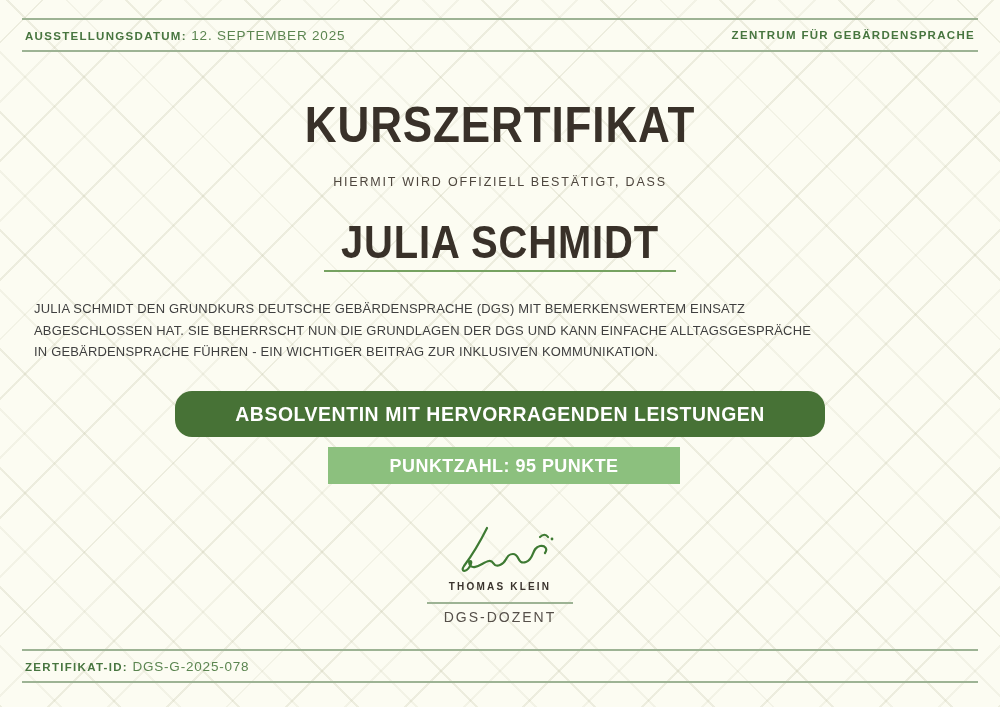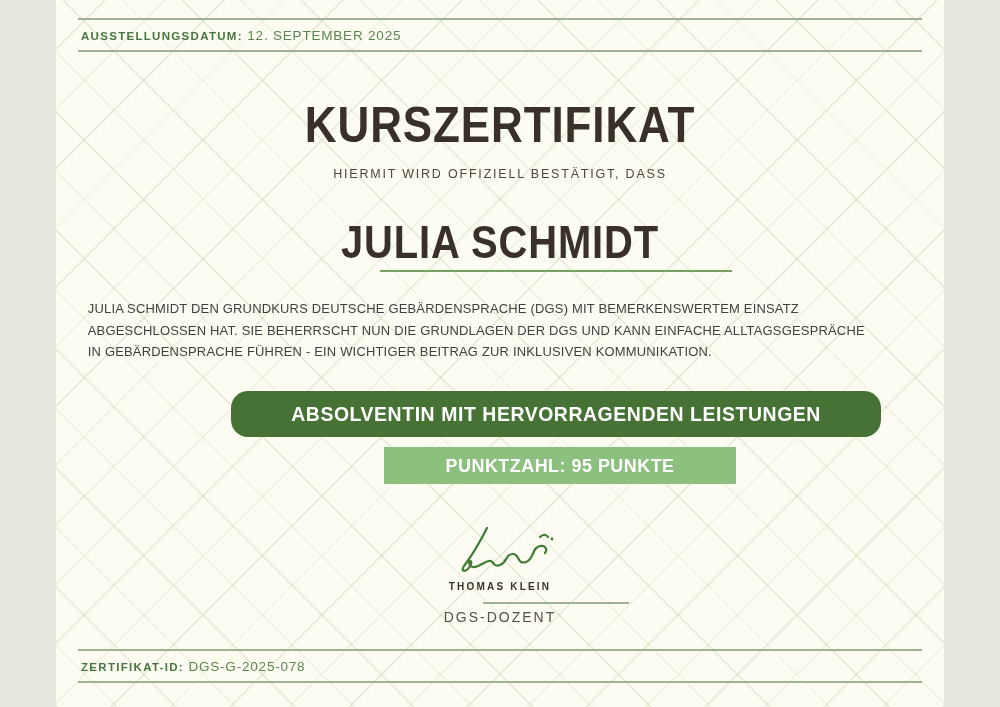--- a/index.html
+++ b/index.html
@@ -1,19 +1,19 @@
 <!DOCTYPE html>
 <html style="--background: #FCFCF2; --rule-green: #9DB394; --accent-green: #47753F; --accent-green-light: #5B8550; --banner-dark: #477236; --banner-light: #8CC07E; --underline-green: #76A261; --title-color: #393129; --body-color: #3F3F3F; --banner-text: #FFFFFF; --signature-green: #3E7A33;"><head>
 <meta charset="utf-8">
 <style>
   * { margin:0; padding:0; box-sizing:border-box; }
   html,body { background:#e8e8e0; }
   .page {
     position:relative;
-    width:888px; height:707px;
+    width:1000px; height:707px;
     margin:0 auto;
     font-family:"Liberation Sans", sans-serif;
     background-color:var(--background,#FCFCF2);
     background-image:
       repeating-linear-gradient(45deg,  rgba(186,186,156,0.14) 0 2px, transparent 2px 42px),
       repeating-linear-gradient(-45deg, rgba(186,186,156,0.14) 0 2px, transparent 2px 42px),
       repeating-linear-gradient(45deg,  rgba(186,186,156,0.10) 0 2px, transparent 2px 84px),
       repeating-linear-gradient(-45deg, rgba(186,186,156,0.10) 0 2px, transparent 2px 84px);
     overflow:hidden;
   }
@@ -35,21 +35,21 @@
     color:var(--accent-green-light,#5B8550);
   }
   .centered-line { position:absolute; left:0; width:100%; text-align:center; white-space:nowrap; }
   .cert-title {
     top:96px;
     font-size:50px; font-weight:700; letter-spacing:1px;
     color:var(--title-color,#393129);
     transform:scaleX(0.88);
   }
   .intro-text {
-    top:167px;
+    top:175px;
     font-size:12.5px; font-weight:500; letter-spacing:1.8px;
     color:#4E463E;
   }
   .recipient-name {
     top:214px;
     font-size:47px; font-weight:700; letter-spacing:1px;
     color:var(--title-color,#393129);
     transform:scaleX(0.85);
   }
   .recipient-underline {
@@ -97,20 +97,21 @@
 </head>
 <body>
 
 <div class="page">
 
   <div class="rule-band band-top">
     <div>
       <span class="small-green-label">AUSSTELLUNGSDATUM:</span>
       <span class="small-green-value">12. SEPTEMBER 2025</span>
     </div>
+    <div class="small-green-label">ZENTRUM FÜR GEBÄRDENSPRACHE</div>
   </div>
 
   <div class="centered-line cert-title">KURSZERTIFIKAT</div>
 
   <div class="centered-line intro-text">HIERMIT WIRD OFFIZIELL BESTÄTIGT, DASS</div>
 
   <div class="centered-line recipient-name">JULIA SCHMIDT</div>
   <div class="recipient-underline"></div>
 
   <div class="body-block">

